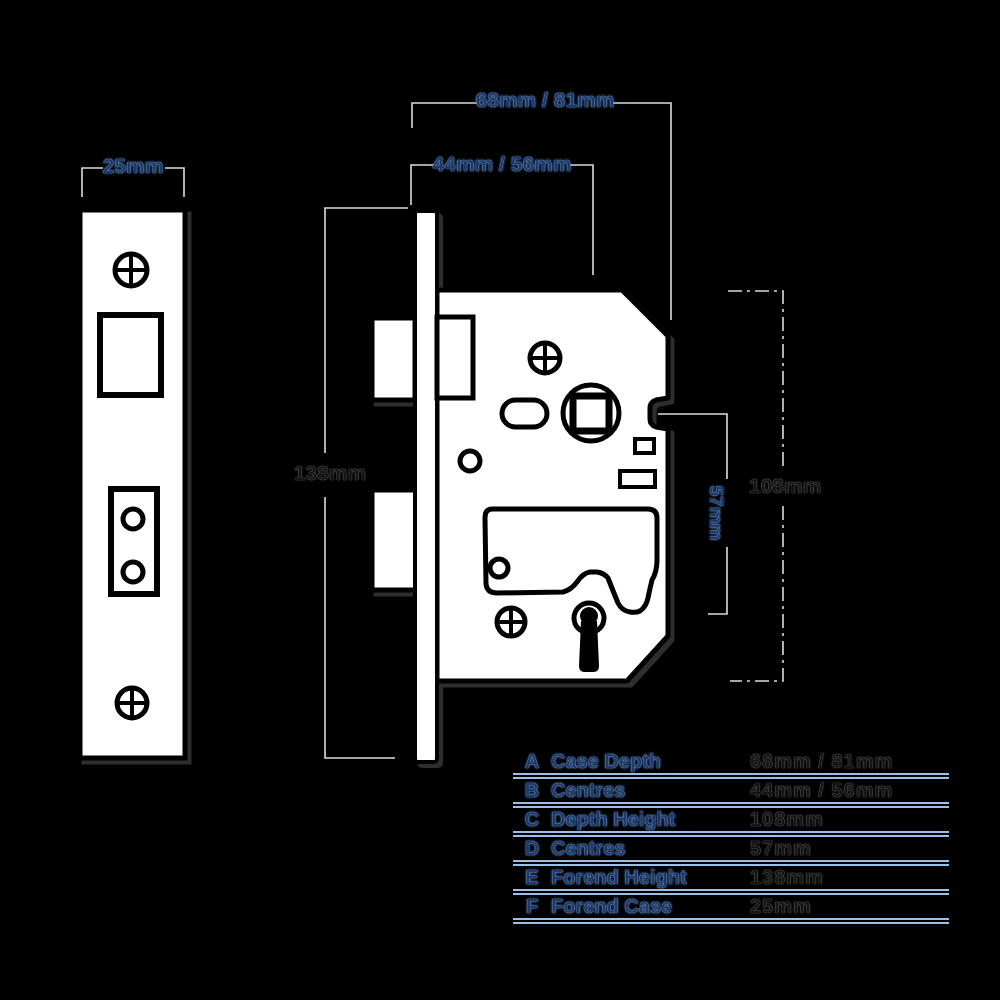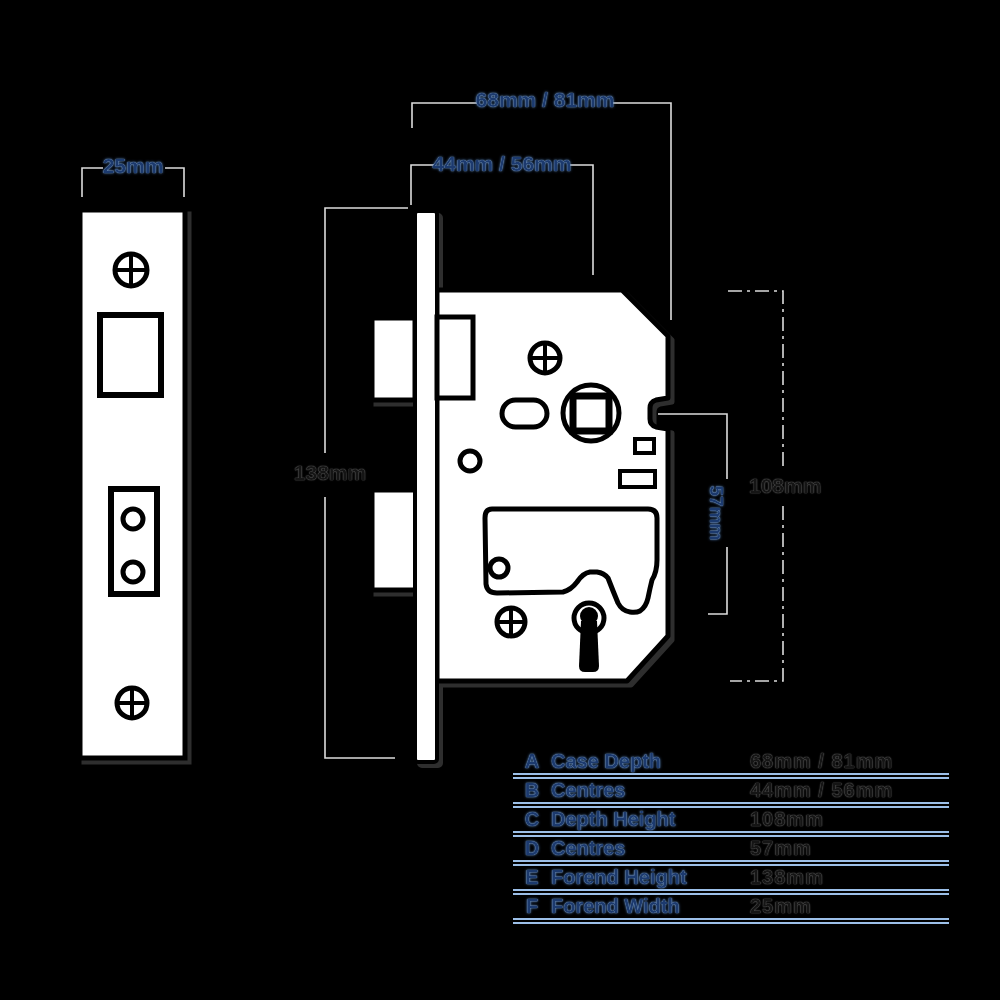--- a/index.html
+++ b/index.html
@@ -147,19 +147,19 @@
 
     <div class="trow">
       <span class="tletter blue">E</span>
       <span class="tname blue">Forend Height</span>
       <span class="tvalue dark">138mm</span>
     </div>
     <div class="tsep"></div>
 
     <div class="trow">
       <span class="tletter blue">F</span>
-      <span class="tname blue">Forend Width</span>
+      <span class="tname blue">Forend Case</span>
       <span class="tvalue dark">25mm</span>
     </div>
     <div class="tsep"></div>
 
   </div>
 </div>
 
 </body></html>

